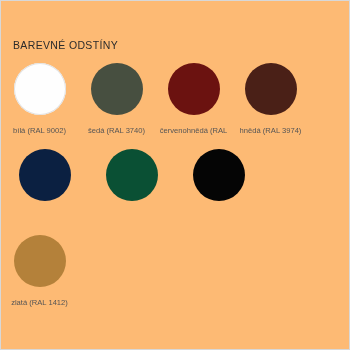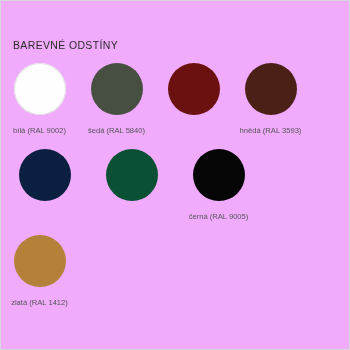--- a/index.html
+++ b/index.html
@@ -12,21 +12,21 @@
     background: #ffffff;
     font-family: "Liberation Sans", sans-serif;
     overflow: hidden;
   }
   #page {
     position: relative;
     width: 350px;
     height: 350px;
     box-sizing: border-box;
     border: 1px solid #d8d8d8;
-    background: #f0abfc;
+    background: #fdba74;
   }
   #title {
     position: absolute;
     left: 12px;
     top: 38px;
     font-size: 10.5px;
     letter-spacing: 0.35px;
     color: #2b2b2b;
     white-space: nowrap;
   }
@@ -80,40 +80,40 @@
   <div id="title">BAREVNÉ ODSTÍNY</div>
 
   <div id="grid">
       <div class="row">
         <div class="cell">
           <div class="swatch outlined" style="background: rgb(254, 254, 254);"></div>
           <div class="label">bílá (RAL 9002)</div>
         </div>
         <div class="cell">
           <div class="swatch" style="background: rgb(71, 79, 64);"></div>
-          <div class="label">šedá (RAL 5840)</div>
+          <div class="label">šedá (RAL 3740)</div>
         </div>
         <div class="cell">
           <div class="swatch" style="background: rgb(107, 18, 16);"></div>
+          <div class="label">červenohnědá (RAL</div>
         </div>
         <div class="cell">
           <div class="swatch" style="background: rgb(74, 32, 23);"></div>
-          <div class="label">hnědá (RAL 3593)</div>
+          <div class="label">hnědá (RAL 3974)</div>
         </div>
       </div>
       <div class="row">
         <div class="cell">
           <div class="swatch" style="background: rgb(11, 32, 65);"></div>
         </div>
         <div class="cell">
           <div class="swatch" style="background: rgb(10, 80, 52);"></div>
         </div>
         <div class="cell">
           <div class="swatch" style="background: rgb(5, 5, 5);"></div>
-          <div class="label">černá (RAL 9005)</div>
         </div>
       </div>
       <div class="row">
         <div class="cell">
           <div class="swatch" style="background: rgb(180, 129, 58);"></div>
           <div class="label">zlatá (RAL 1412)</div>
         </div>
         <div class="cell empty"></div>
         <div class="cell empty"></div>
         <div class="cell empty"></div>

